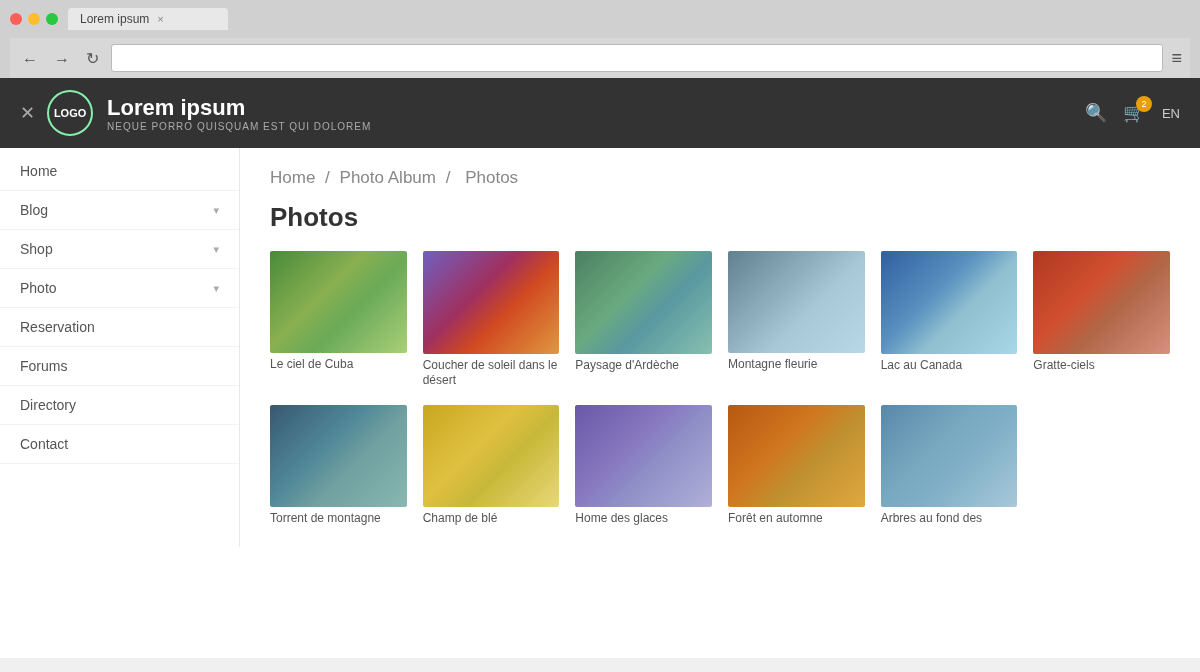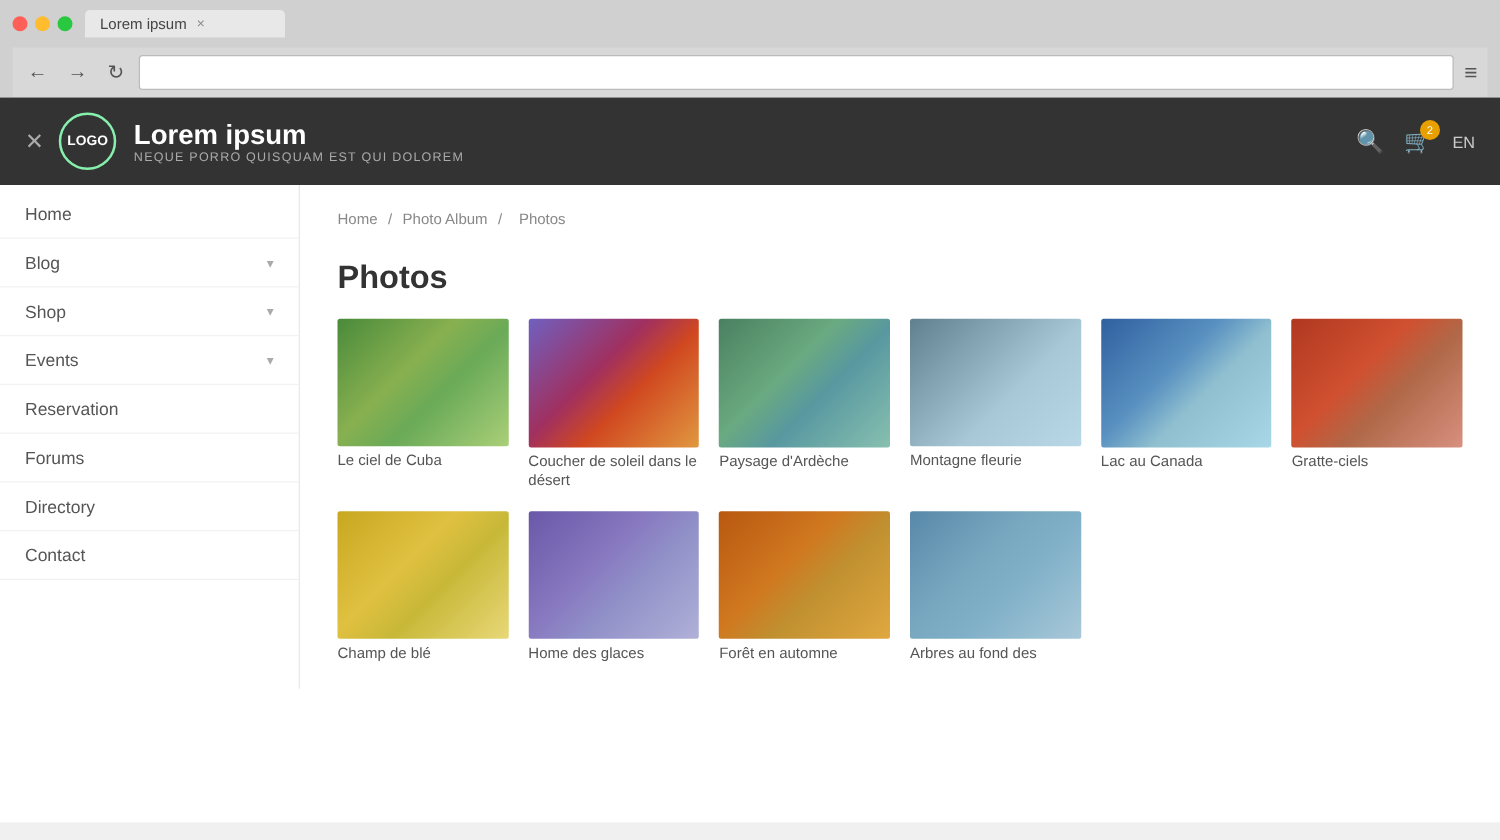--- a/index.html
+++ b/index.html
@@ -176,23 +176,23 @@
       color: #aaa;
     }
 
     
     .main-content {
       flex: 1;
       padding: 20px 30px;
       background: #fff;
     }
     .breadcrumb {
-      font-size: 12px;
+      font-size: 17px;
       color: #888;
-      margin-bottom: 24px;
+      margin-bottom: 14px;
     }
     .breadcrumb a { color: #888; text-decoration: none; }
     .breadcrumb span { margin: 0 5px; }
     .page-title {
       font-size: 26px;
       font-weight: bold;
       color: #333;
       margin-bottom: 18px;
     }
 
@@ -271,21 +271,21 @@
       </div>
       <div class="sidebar-item">
         <span>Blog</span>
         <span class="chevron">▾</span>
       </div>
       <div class="sidebar-item">
         <span>Shop</span>
         <span class="chevron">▾</span>
       </div>
       <div class="sidebar-item">
-        <span>Events</span>
+        <span>Photo</span>
         <span class="chevron">▾</span>
       </div>
       <div class="sidebar-item">
         <span>Reservation</span>
       </div>
       <div class="sidebar-item">
         <span>Forums</span>
       </div>
       <div class="sidebar-item">
         <span>Directory</span>
@@ -325,20 +325,24 @@
           </div>
           <div class="photo-item">
             <div class="photo-placeholder" style="background: linear-gradient(135deg, rgb(48, 96, 160) 0%, rgb(88, 144, 192) 40%, rgb(144, 192, 208) 60%, rgb(168, 216, 232) 100%);"></div>
             <div class="photo-caption">Lac au Canada</div>
           </div>
           <div class="photo-item">
             <div class="photo-placeholder" style="background: linear-gradient(135deg, rgb(176, 56, 32) 0%, rgb(208, 80, 48) 40%, rgb(176, 104, 72) 60%, rgb(216, 144, 128) 100%);"></div>
             <div class="photo-caption">Gratte-ciels</div>
           </div>
           <div class="photo-item">
+            <div class="photo-placeholder" style="background: linear-gradient(135deg, rgb(56, 88, 112) 0%, rgb(80, 136, 152) 40%, rgb(112, 160, 160) 60%, rgb(136, 184, 176) 100%);"></div>
+            <div class="photo-caption">Torrent de montagne</div>
+          </div>
+          <div class="photo-item">
             <div class="photo-placeholder" style="background: linear-gradient(135deg, rgb(200, 168, 32) 0%, rgb(224, 192, 64) 40%, rgb(200, 184, 56) 60%, rgb(232, 216, 120) 100%);"></div>
             <div class="photo-caption">Champ de blé</div>
           </div>
           <div class="photo-item">
             <div class="photo-placeholder" style="background: linear-gradient(135deg, rgb(104, 88, 168) 0%, rgb(136, 120, 192) 40%, rgb(144, 144, 200) 60%, rgb(176, 176, 216) 100%);"></div>
             <div class="photo-caption">Home des glaces</div>
           </div>
           <div class="photo-item">
             <div class="photo-placeholder" style="background: linear-gradient(135deg, rgb(184, 88, 16) 0%, rgb(208, 120, 32) 40%, rgb(192, 144, 48) 60%, rgb(224, 168, 64) 100%);"></div>
             <div class="photo-caption">Forêt en automne</div>

